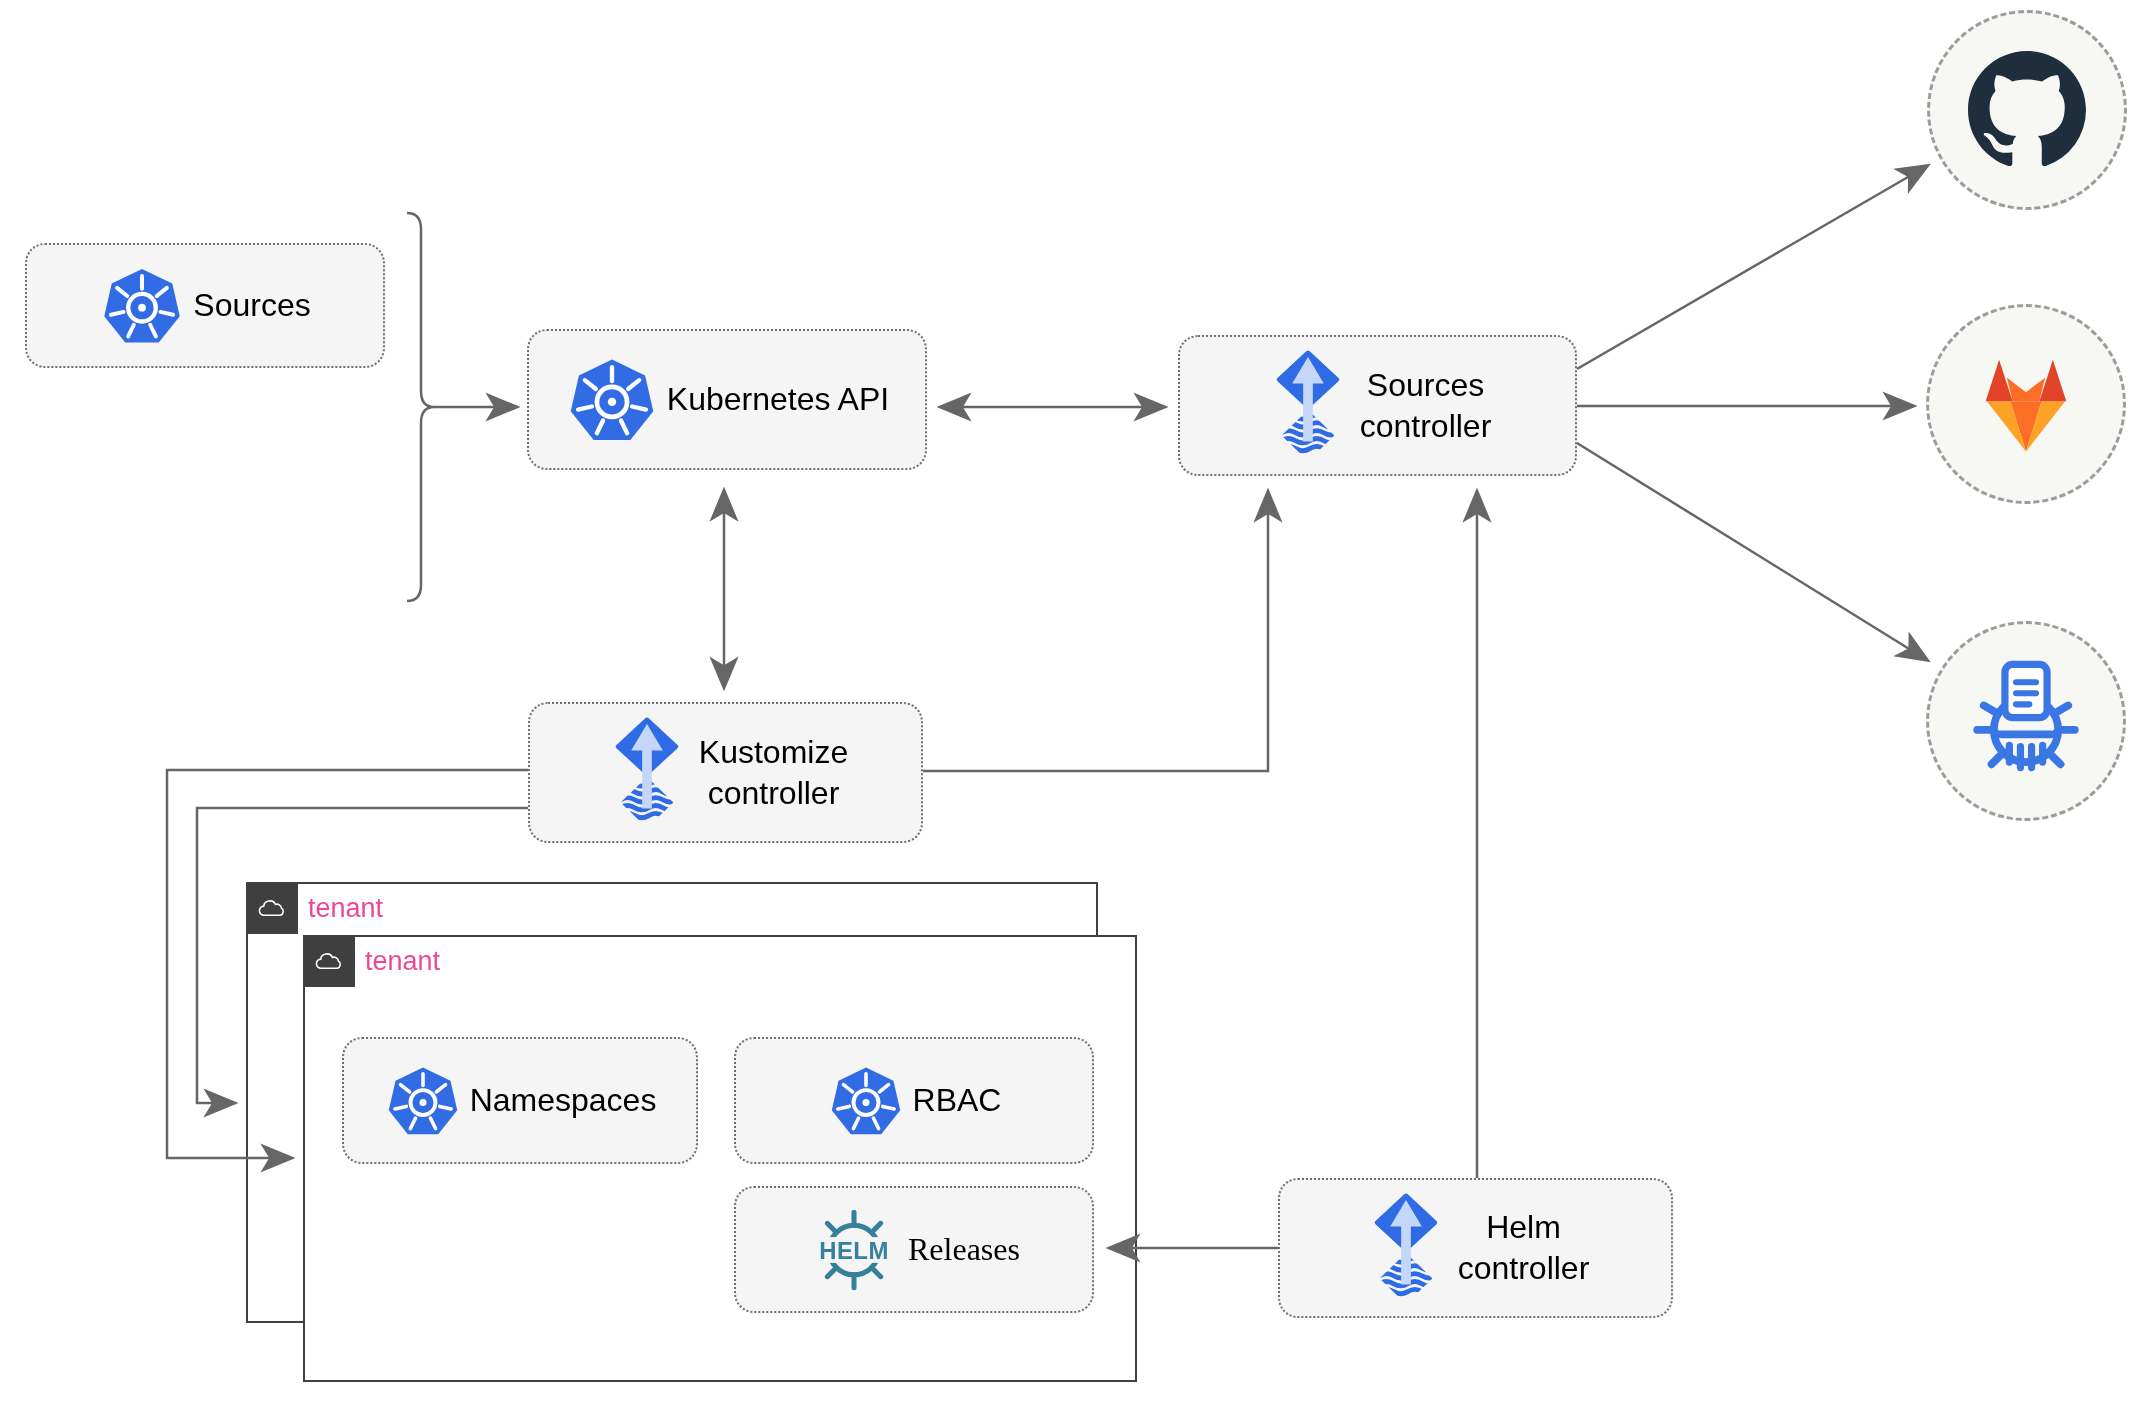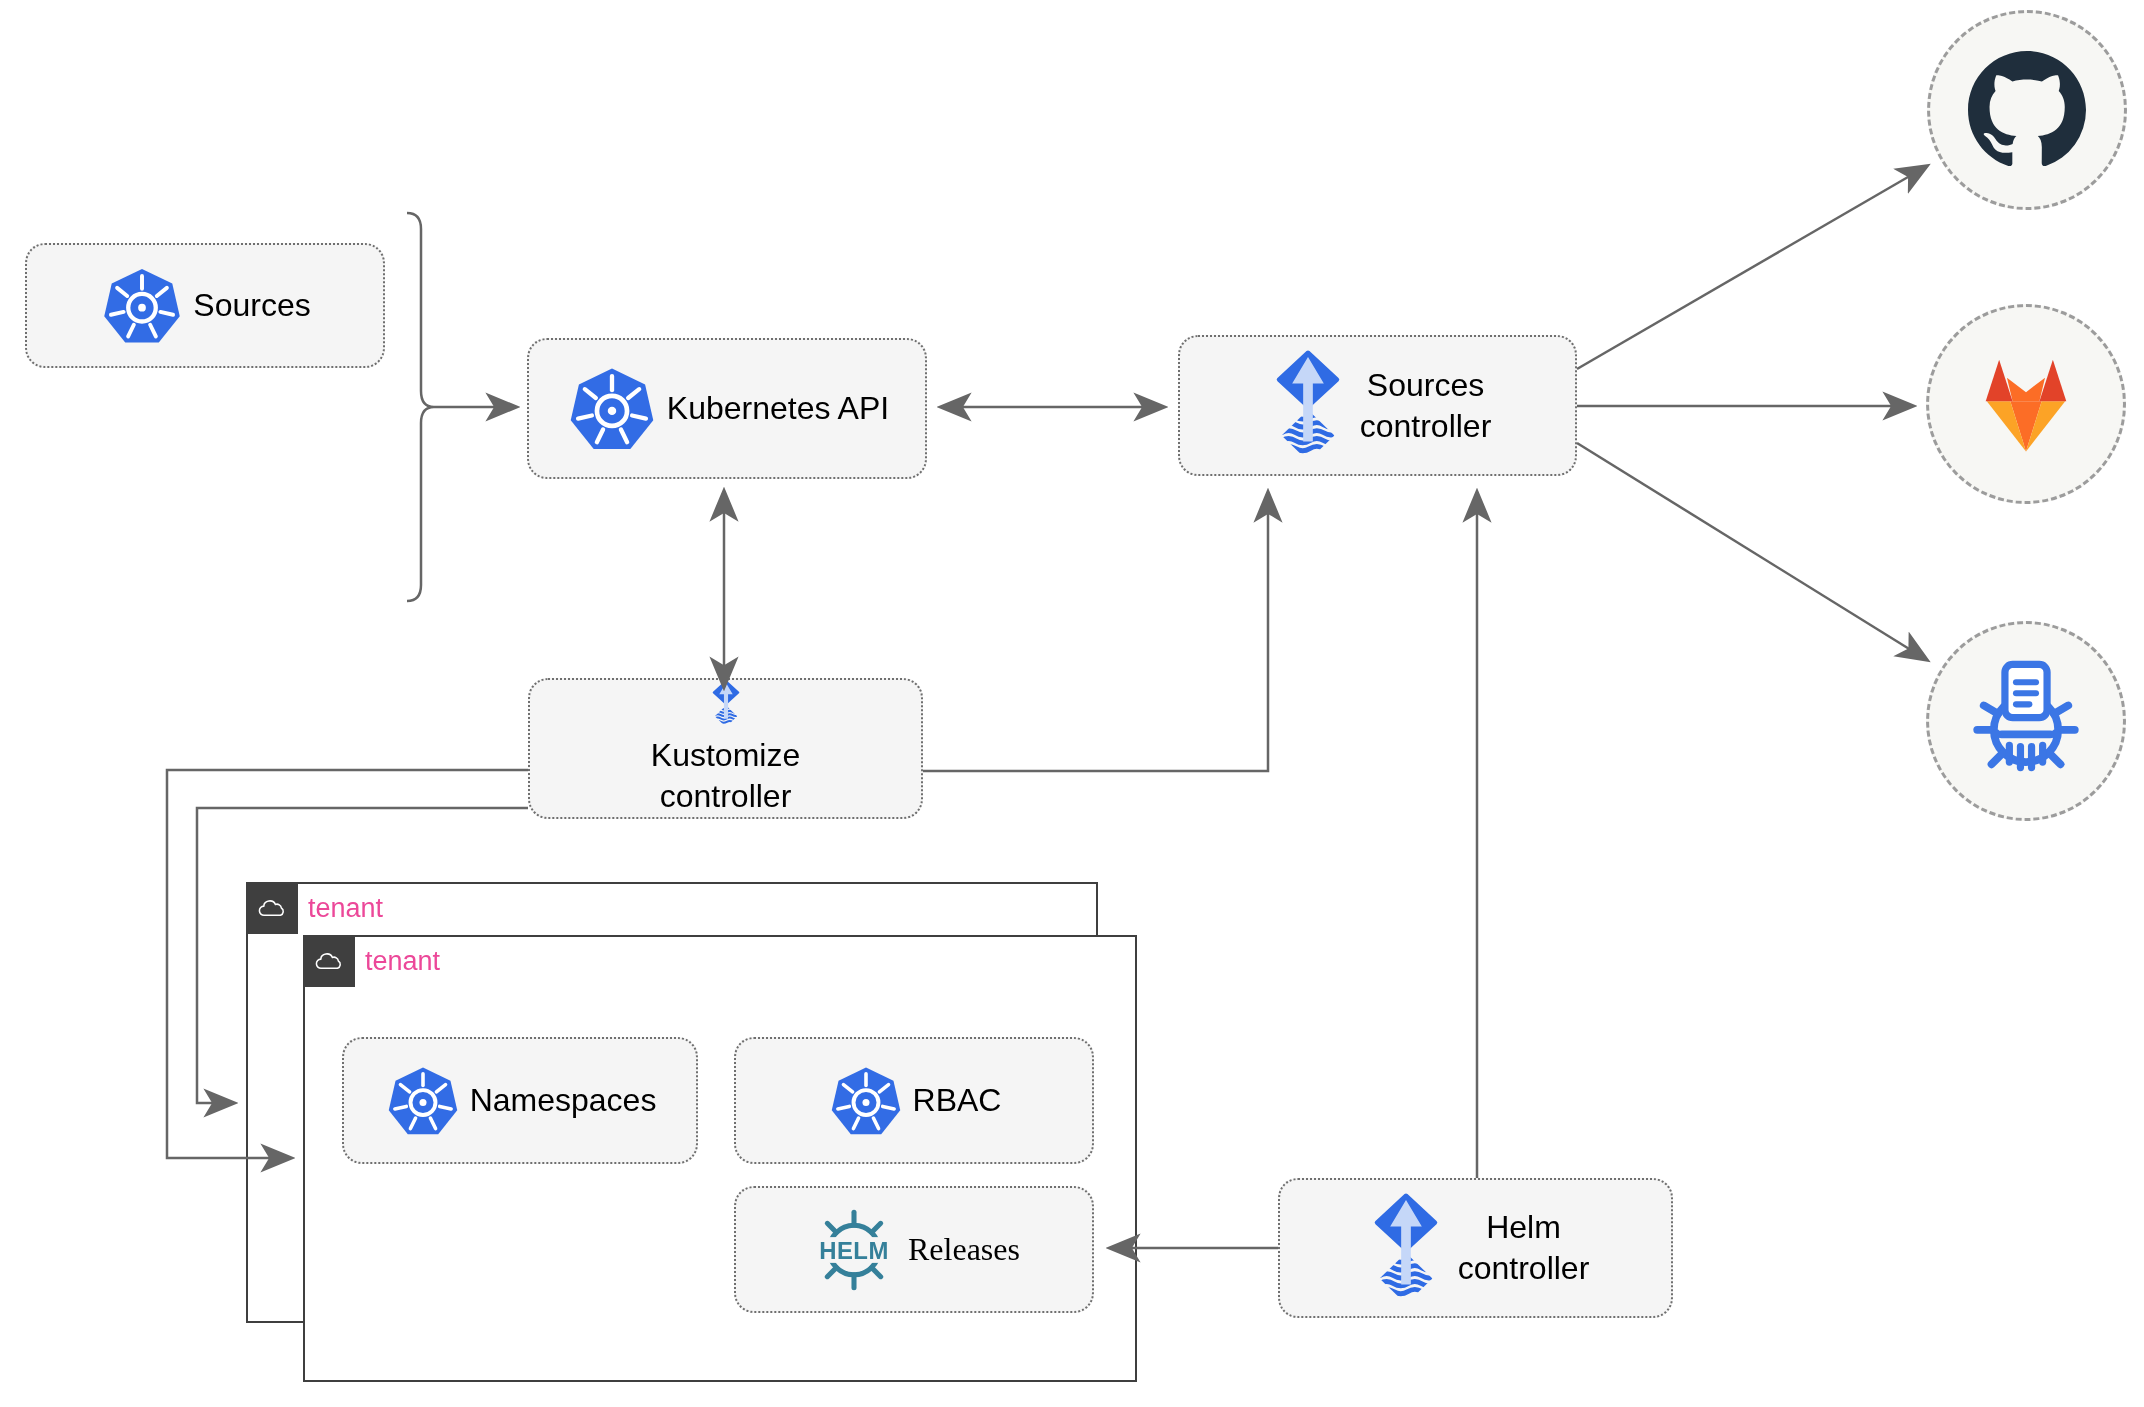--- a/index.html
+++ b/index.html
@@ -168,38 +168,38 @@
   </div>
 
   <div class="node" style="left:25px;top:243px;width:360px;height:125px;z-index:4;">
     <svg width="86" height="86">
         <use href="#icon-k8s"></use>
       </svg>
     <div class="lbl">Sources</div>
   </div>
 
 
-  <div class="node" style="left:527px;top:338px;width:400px;height:141px;z-index:4;align-items:center;">
+  <div class="node" style="left:527px;top:329px;width:400px;height:141px;z-index:4;align-items:center;">
     <svg width="94" height="94">
         <use href="#icon-k8s"></use>
       </svg>
     <div class="lbl">Kubernetes API</div>
   </div>
 
   <div class="node" style="left:1178px;top:335px;width:399px;height:141px;z-index:4;">
     <svg width="88" height="113">
         <use href="#icon-flux"></use>
       </svg>
     <div class="lbl">
       <div>Sources</div>
       <div>controller</div>
     </div>
   </div>
 
-  <div class="node" style="left:528px;top:678px;width:395px;height:141px;z-index:4;flex-direction:column;">
+  <div class="node" style="left:528px;top:702px;width:395px;height:141px;z-index:4;">
     <svg width="88" height="113">
         <use href="#icon-flux"></use>
       </svg>
     <div class="lbl">
       <div>Kustomize</div>
       <div>controller</div>
     </div>
   </div>
 
   <div class="node" style="left:1278px;top:1178px;width:395px;height:140px;z-index:4;">

